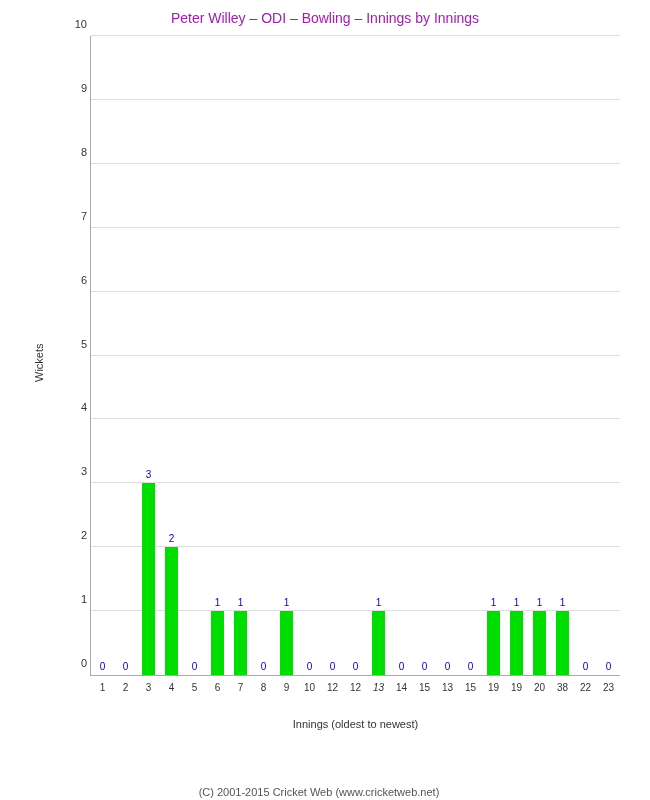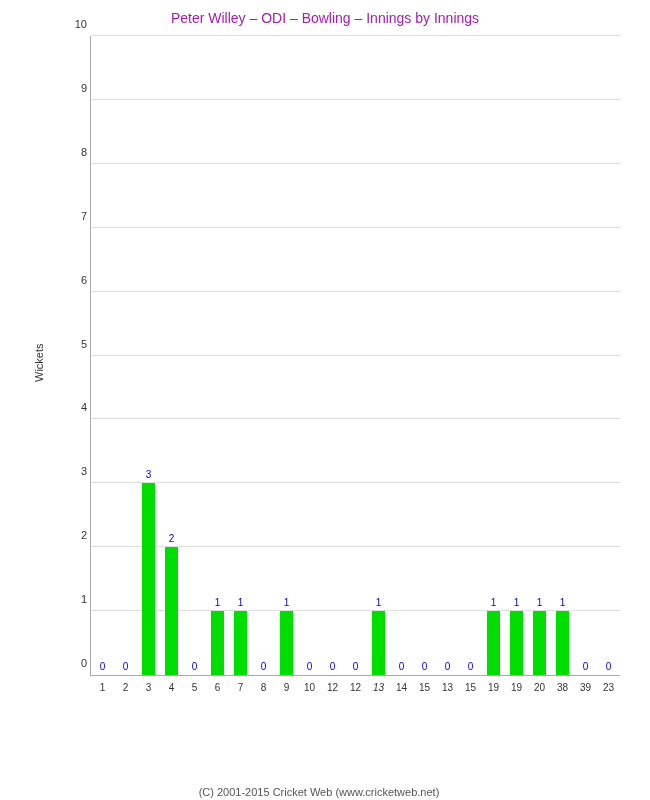--- a/index.html
+++ b/index.html
@@ -110,20 +110,21 @@
   </style>
 </head>
 <body>
 
 <div class="chart-container">
   <div class="chart-title">Peter Willey – ODI – Bowling – Innings by Innings</div>
   <div class="chart-area">
     <div class="y-axis-label">Wickets</div>
     <div class="plot-area" id="plot-area">
 
+      <div class="x-axis-label">Innings (oldest to newest)</div>
     <div class="gridline" style="bottom: 10%;"></div>
         <div class="y-tick-label" style="bottom: 10%;">1</div>
         <div class="gridline" style="bottom: 20%;"></div>
         <div class="y-tick-label" style="bottom: 20%;">2</div>
         <div class="gridline" style="bottom: 30%;"></div>
         <div class="y-tick-label" style="bottom: 30%;">3</div>
         <div class="gridline" style="bottom: 40%;"></div>
         <div class="y-tick-label" style="bottom: 40%;">4</div>
         <div class="gridline" style="bottom: 50%;"></div>
         <div class="y-tick-label" style="bottom: 50%;">5</div>
@@ -183,20 +184,20 @@
         <div class="bar" style="left: 74.9411%; width: 2.29167%; height: 10%;"></div>
         <div class="x-tick-label" style="left: 80.4348%; margin-top: 36px;">19</div>
         <div class="bar-label" style="left: 79.2889%; width: 2.29167%; bottom: 10.5%;">1</div>
         <div class="bar" style="left: 79.2889%; width: 2.29167%; height: 10%;"></div>
         <div class="x-tick-label" style="left: 84.7826%;">20</div>
         <div class="bar-label" style="left: 83.6368%; width: 2.29167%; bottom: 10.5%;">1</div>
         <div class="bar" style="left: 83.6368%; width: 2.29167%; height: 10%;"></div>
         <div class="x-tick-label" style="left: 89.1304%;">38</div>
         <div class="bar-label" style="left: 87.9846%; width: 2.29167%; bottom: 10.5%;">1</div>
         <div class="bar" style="left: 87.9846%; width: 2.29167%; height: 10%;"></div>
-        <div class="x-tick-label" style="left: 93.4783%;">39</div>
+        <div class="x-tick-label" style="left: 93.4783%;">22</div>
         <div class="bar-label" style="left: 92.3324%; width: 2.29167%; bottom: 0.5%;">0</div>
         <div class="x-tick-label" style="left: 97.8261%;">23</div>
         <div class="bar-label" style="left: 96.6803%; width: 2.29167%; bottom: 0.5%;">0</div>
       </div>
   </div>
   <div class="copyright">(C) 2001-2015 Cricket Web (www.cricketweb.net)</div>
 </div>
 
 </body></html>

